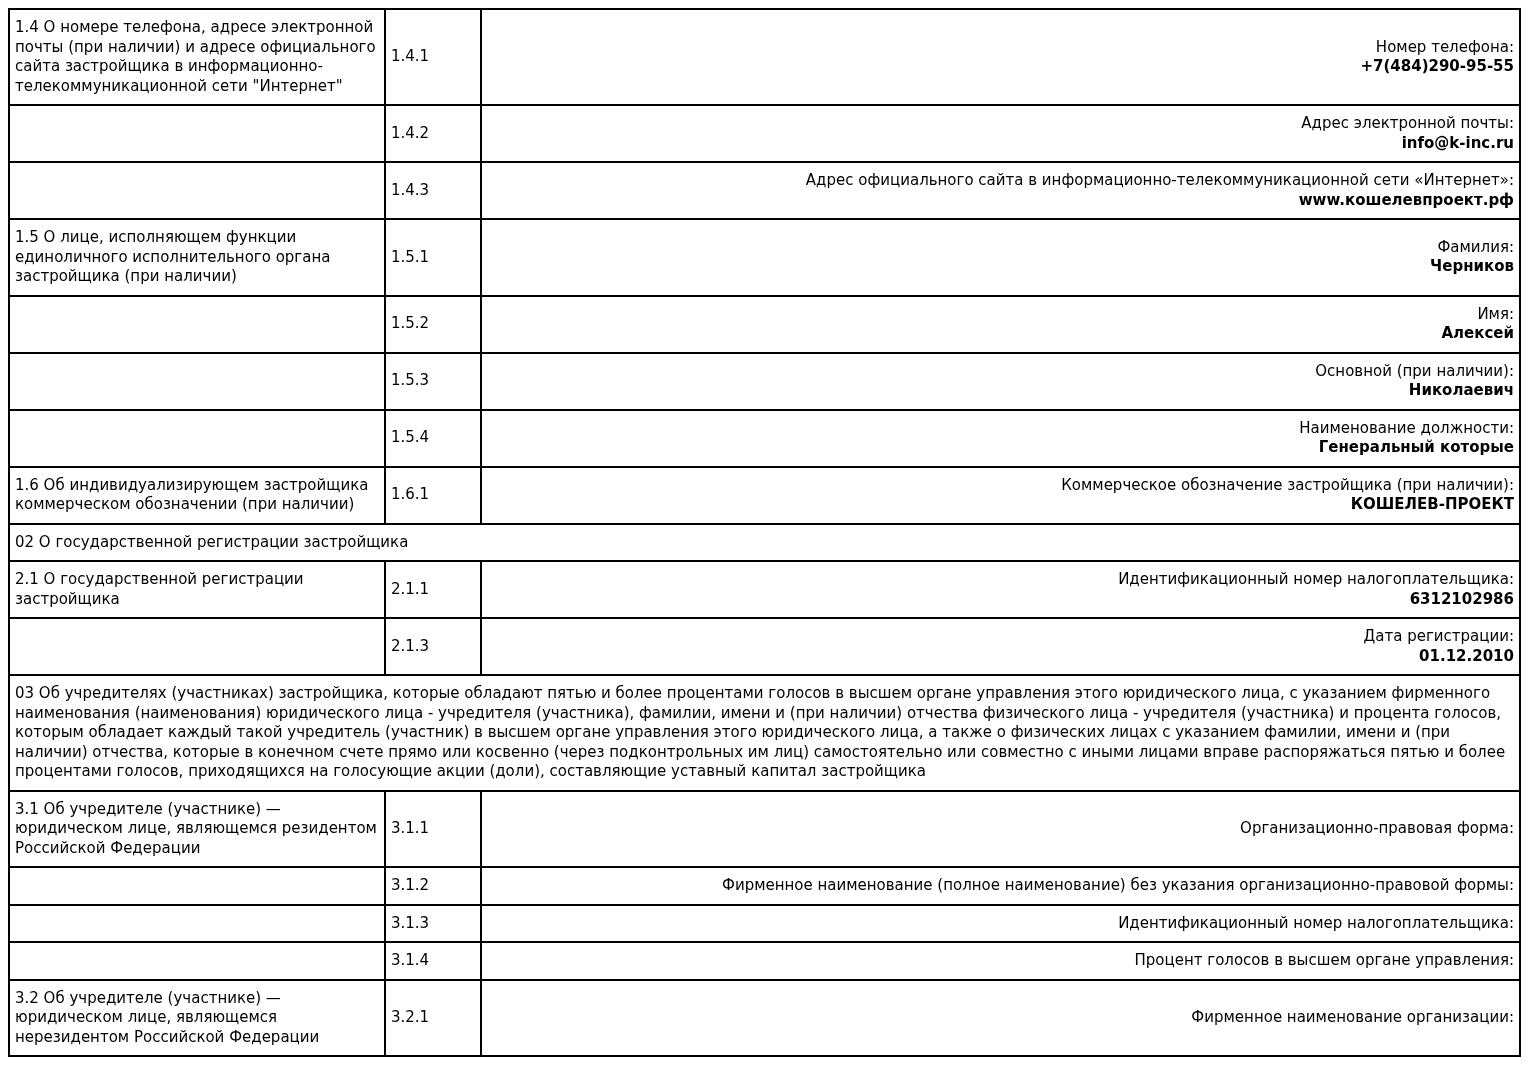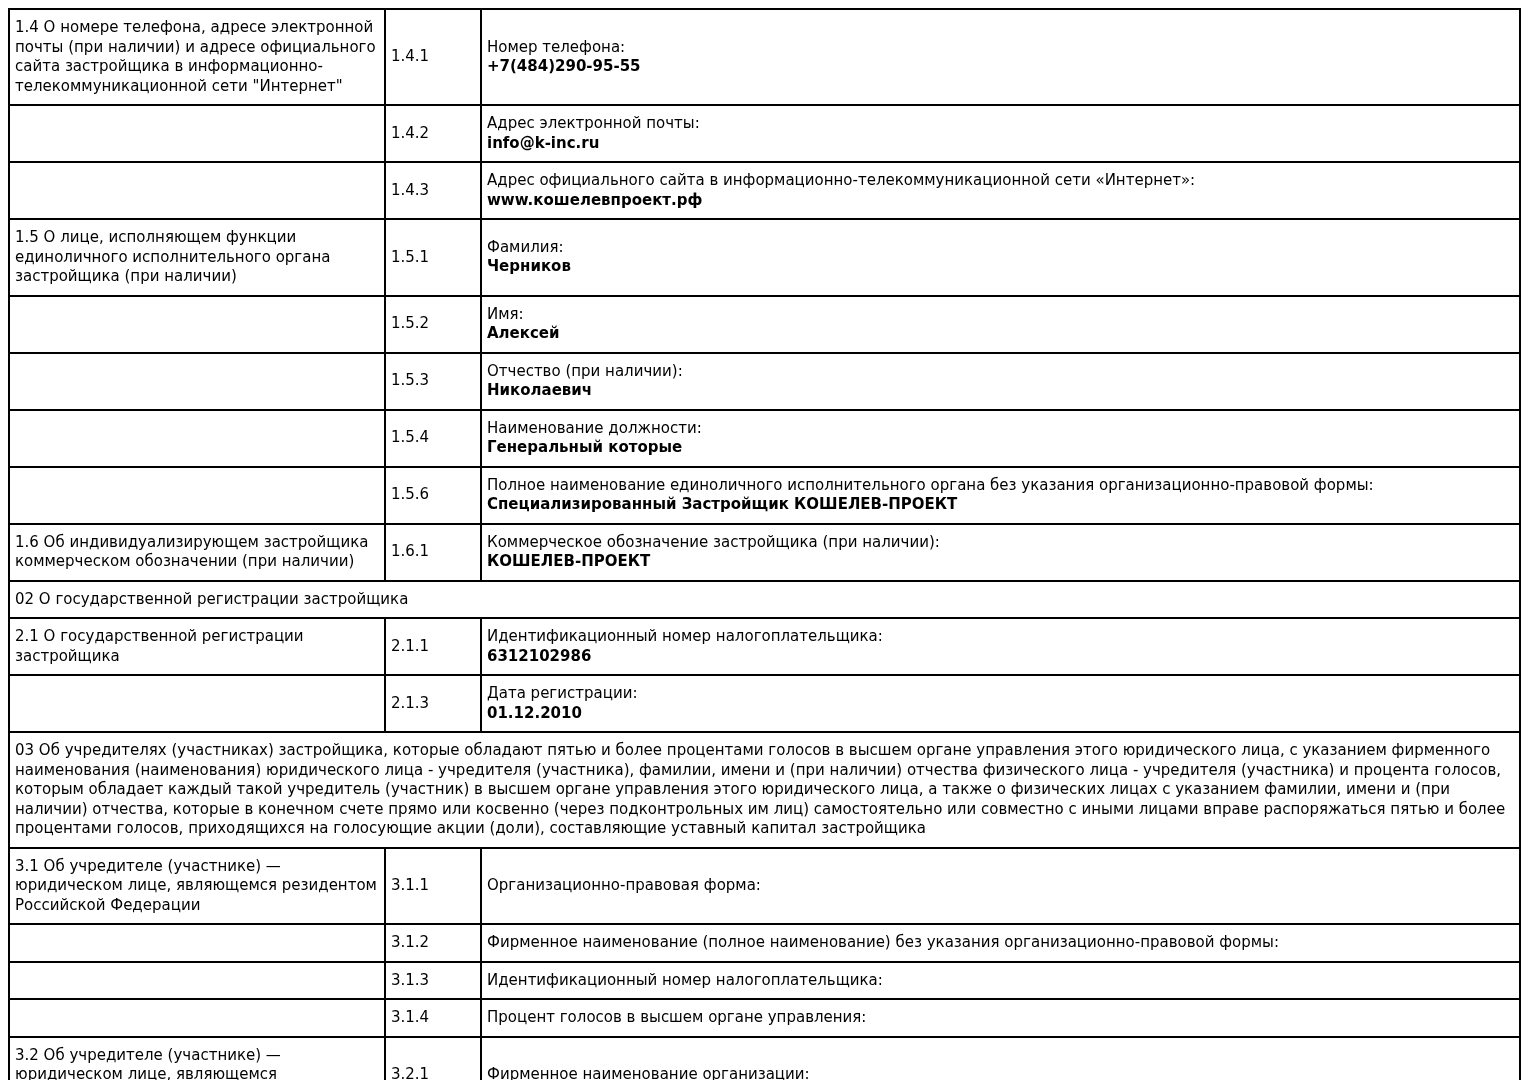--- a/index.html
+++ b/index.html
@@ -30,20 +30,21 @@
   col.col-content { width: auto; }
   td.section-cell {
     vertical-align: top;
     padding-top: 3px;
   }
   td.code-cell {
     vertical-align: middle;
   }
   td.content-cell {
     vertical-align: middle;
+    text-align: right;
   }
   .field-label {
     font-weight: normal;
   }
   .field-value {
     font-weight: bold;
   }
   td.banner-cell {
     padding: 3px 5px;
     vertical-align: top;
@@ -96,38 +97,30 @@
         <td class="code-cell">1.5.2</td>
         <td class="content-cell">
           <div class="field-label">Имя:</div>
           <div class="field-value">Алексей</div>
         </td>
       </tr>
       <tr>
         <td class="section-cell"></td>
         <td class="code-cell">1.5.3</td>
         <td class="content-cell">
-          <div class="field-label">Отчество (при наличии):</div>
+          <div class="field-label">Основной (при наличии):</div>
           <div class="field-value">Николаевич</div>
         </td>
       </tr>
       <tr>
         <td class="section-cell"></td>
         <td class="code-cell">1.5.4</td>
         <td class="content-cell">
           <div class="field-label">Наименование должности:</div>
           <div class="field-value">Генеральный которые</div>
-        </td>
-      </tr>
-      <tr>
-        <td class="section-cell"></td>
-        <td class="code-cell">1.5.6</td>
-        <td class="content-cell">
-          <div class="field-label">Полное наименование единоличного исполнительного органа без указания организационно-правовой формы:</div>
-          <div class="field-value">Специализированный Застройщик КОШЕЛЕВ-ПРОЕКТ</div>
         </td>
       </tr>
       <tr>
         <td class="section-cell">1.6 Об индивидуализирующем застройщика коммерческом обозначении (при наличии)</td>
         <td class="code-cell">1.6.1</td>
         <td class="content-cell">
           <div class="field-label">Коммерческое обозначение застройщика (при наличии):</div>
           <div class="field-value">КОШЕЛЕВ-ПРОЕКТ</div>
         </td>
       </tr>

